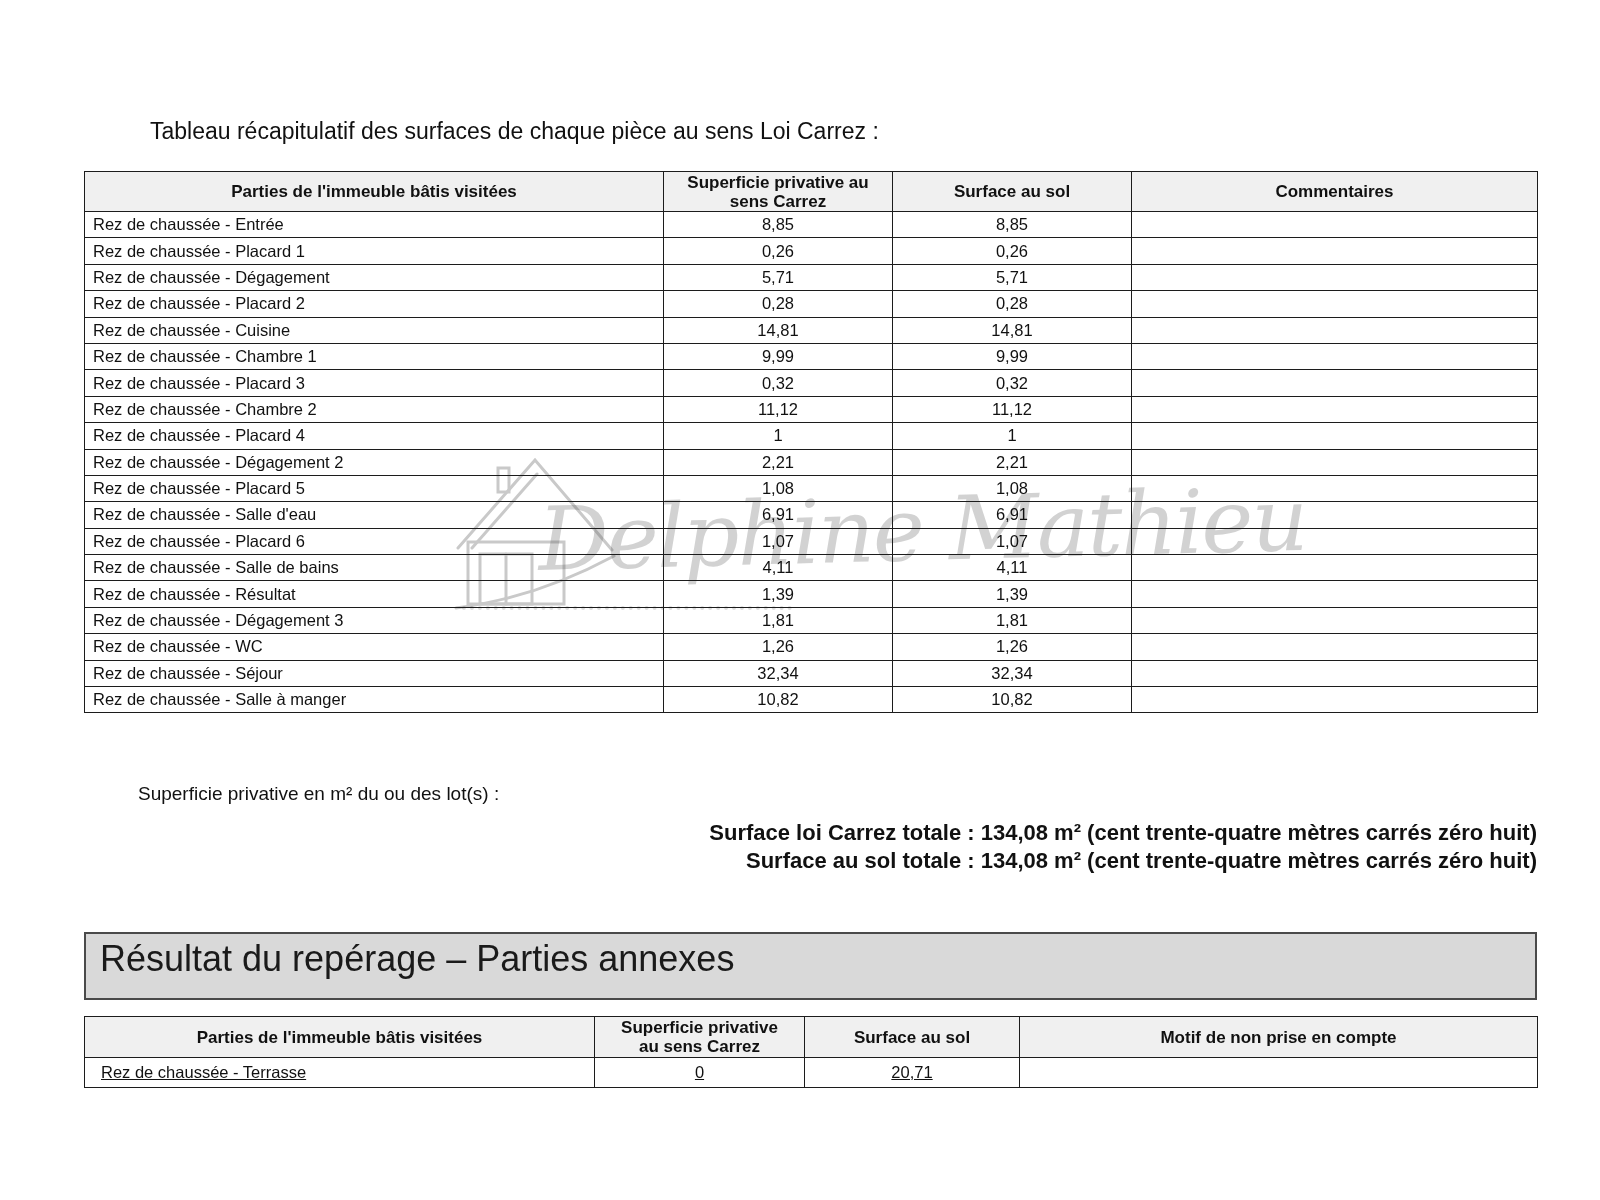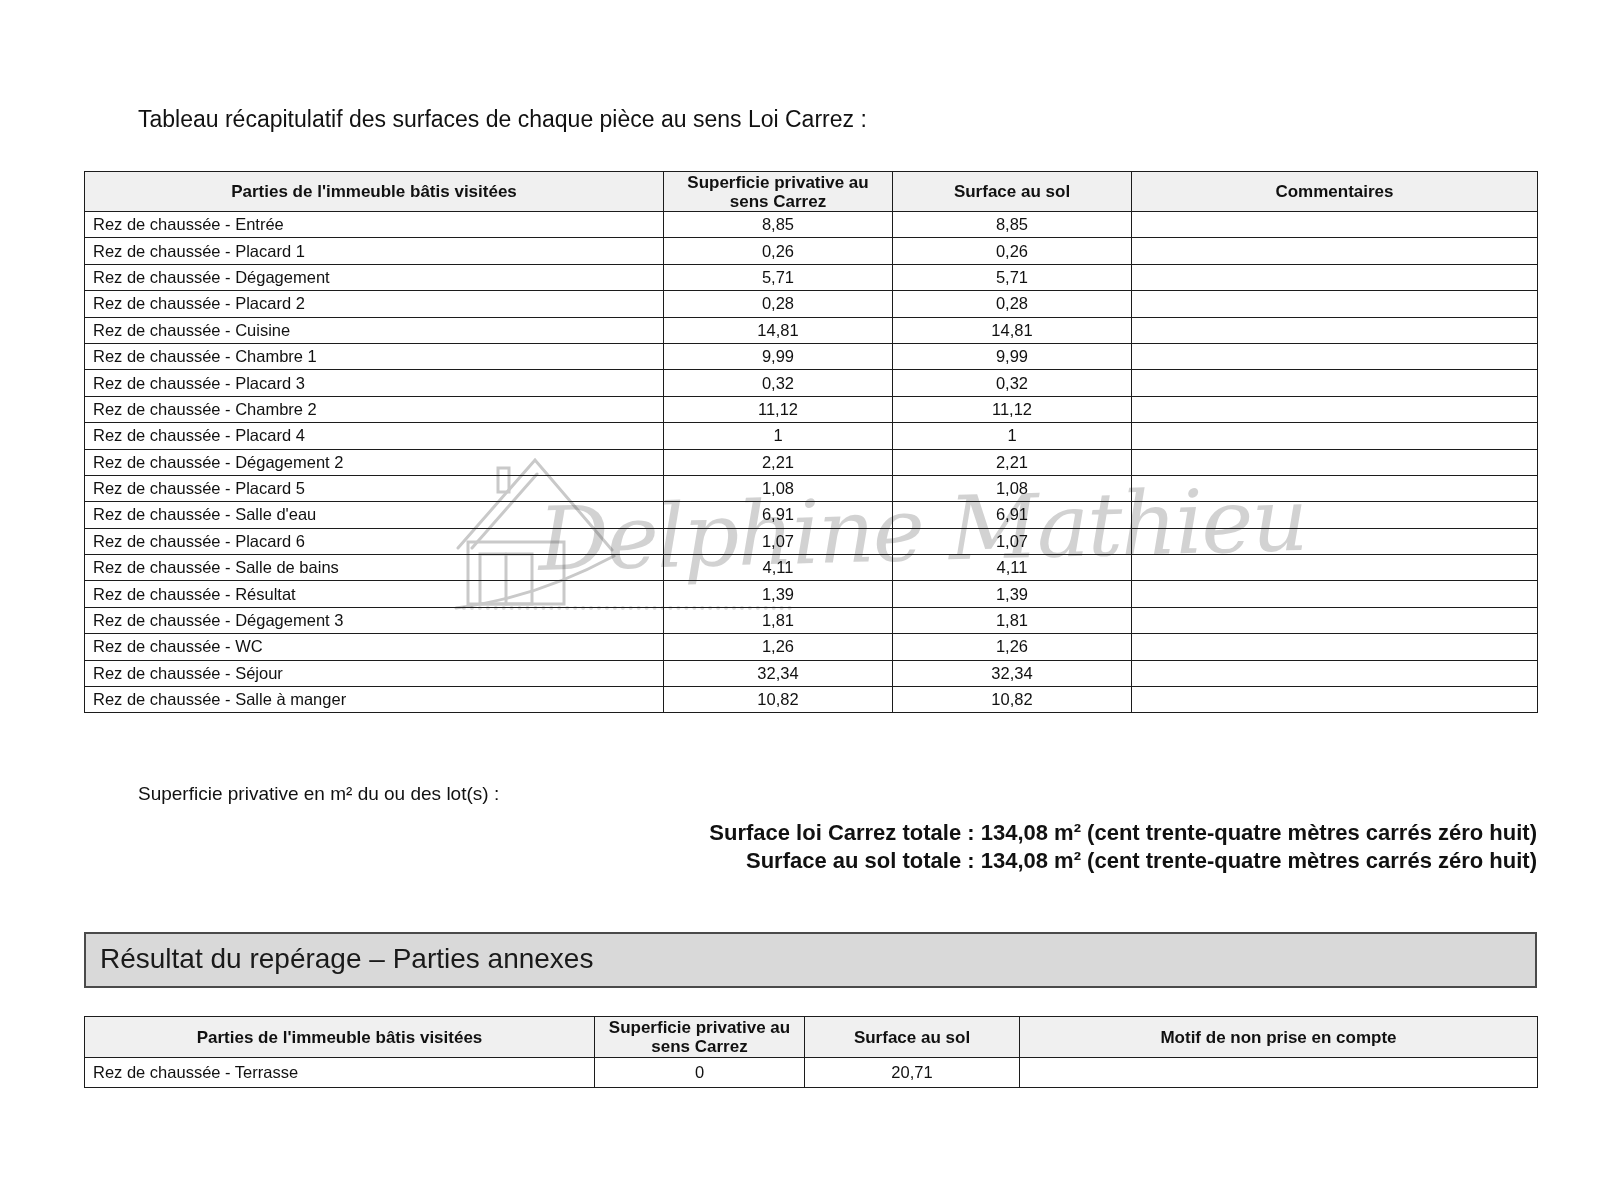--- a/index.html
+++ b/index.html
@@ -16,48 +16,48 @@
   .wm-text{
     position:absolute;left:538px;top:478px;
     font-family:"DejaVu Serif", serif;font-style:italic;
     font-size:88px;color:rgba(80,80,80,0.26);
     white-space:nowrap;letter-spacing:-2px;transform:rotate(-1.5deg);
   }
   .wm-dots{position:absolute;left:462px;top:606px;width:330px;height:0;
     border-bottom:4px dotted rgba(0,0,0,0.13);}
 
   
-  .doc-title{position:absolute;left:138px;top:106px;margin:0;
+  .doc-title{position:absolute;left:138px;top:106px;margin:12px;
     font-size:23px;font-weight:normal;z-index:1;}
   .note{position:absolute;left:138px;top:783px;margin:0;font-size:19px;z-index:1;}
   .totals{position:absolute;left:84px;top:819px;width:1453px;text-align:right;
     font-size:22px;font-weight:bold;line-height:28px;z-index:1;}
   .section-band{
-    position:absolute;left:84px;top:932px;width:1453px;height:56px;
+    position:absolute;left:84px;top:932px;width:1453px;height:68px;
     box-sizing:border-box;background:#d9d9d9;border:2px solid #4a4a4a;
-    font-size:28px;line-height:50px;padding-left:14px;color:#1a1a1a;z-index:1;
+    font-size:36px;line-height:50px;padding-left:14px;color:#1a1a1a;z-index:1;
   }
 
   
   table{border-collapse:collapse;table-layout:fixed;position:absolute;
     background:transparent;z-index:1;}
   th,td{border:1.5px solid #1c1c1c;overflow:hidden;}
   th{background:#f0f0f0;font-weight:bold;text-align:center;vertical-align:middle;
-    padding:0 4px;}
+    padding:0 16px;}
   td{white-space:nowrap;background:transparent;}
   .cell-name{text-align:left;border-radius:10px;}
   .cell-num{text-align:center;}
 
   .main-table{left:84px;top:171px;width:1453px;font-size:16.5px;}
   .main-table th{height:39px;font-size:17px;line-height:19px;}
   .main-table td{height:25.4px;padding:0 8px;}
 
   .annex-table{left:84px;top:1016px;width:1453px;font-size:16.5px;}
   .annex-table th{height:40px;font-size:17px;line-height:19px;}
-  .annex-table td{height:29px;padding:0 8px;}
+  .annex-table td{height:29px;padding:0 16px;text-decoration:underline;}
 </style>
 </head>
 <body>
 
 <div class="page">
 
   <div class="watermark">
     <svg class="wm-svg" width="168" height="162" viewBox="0 0 168 162" fill="none">
       <g stroke="#c9c9c9" stroke-width="3" fill="none" stroke-linecap="round">
         <path d="M6 98 L83 10 L160 100"></path>

